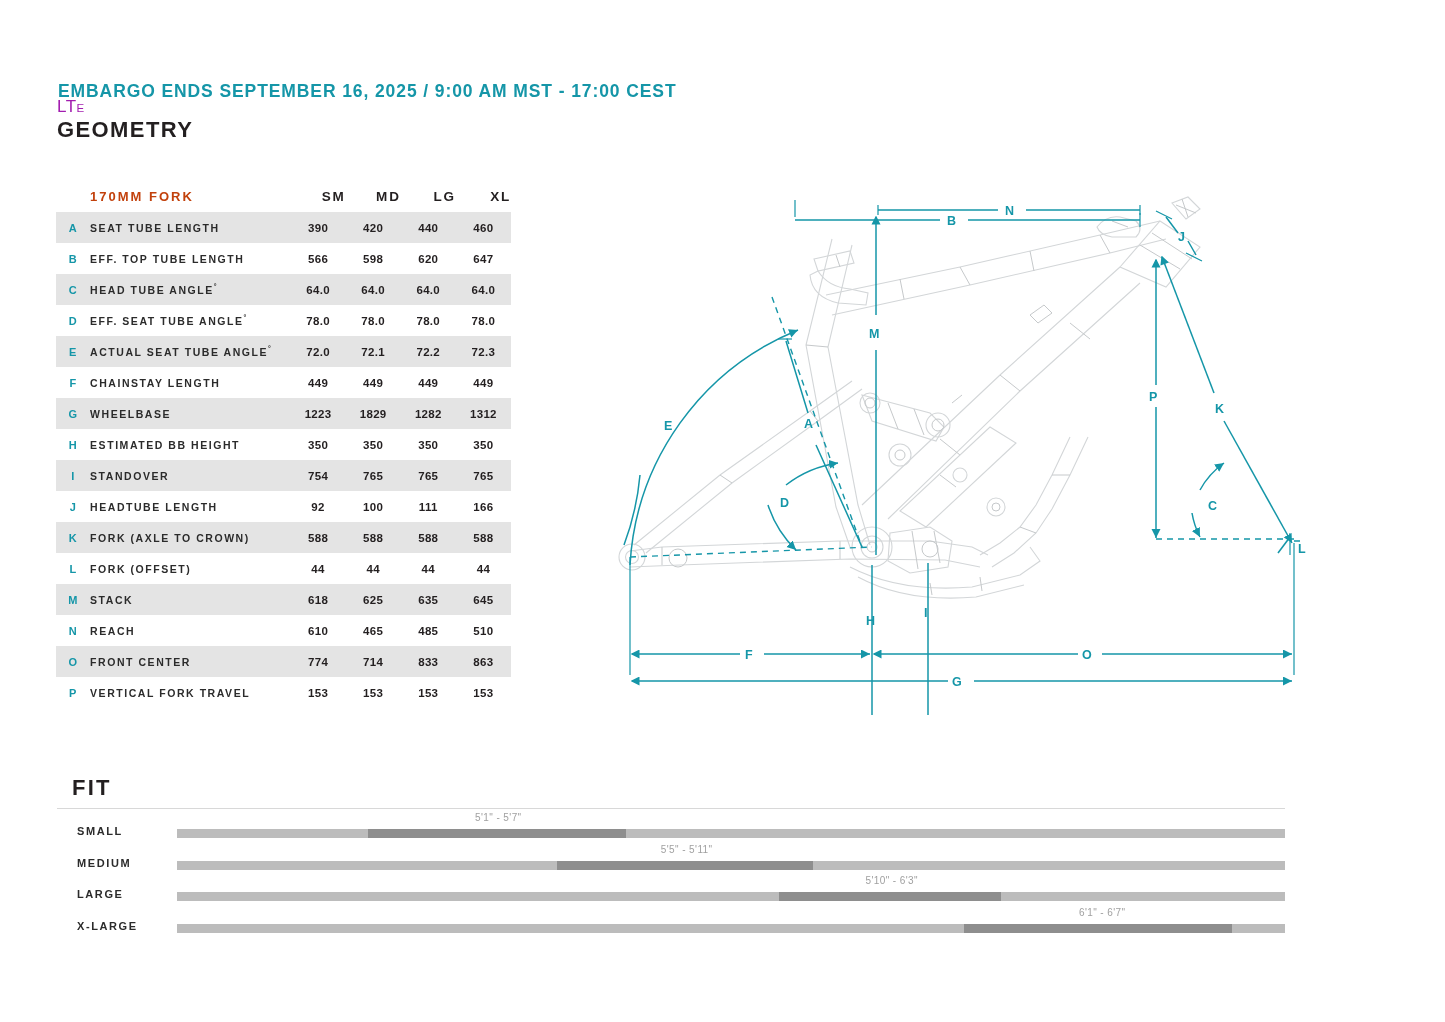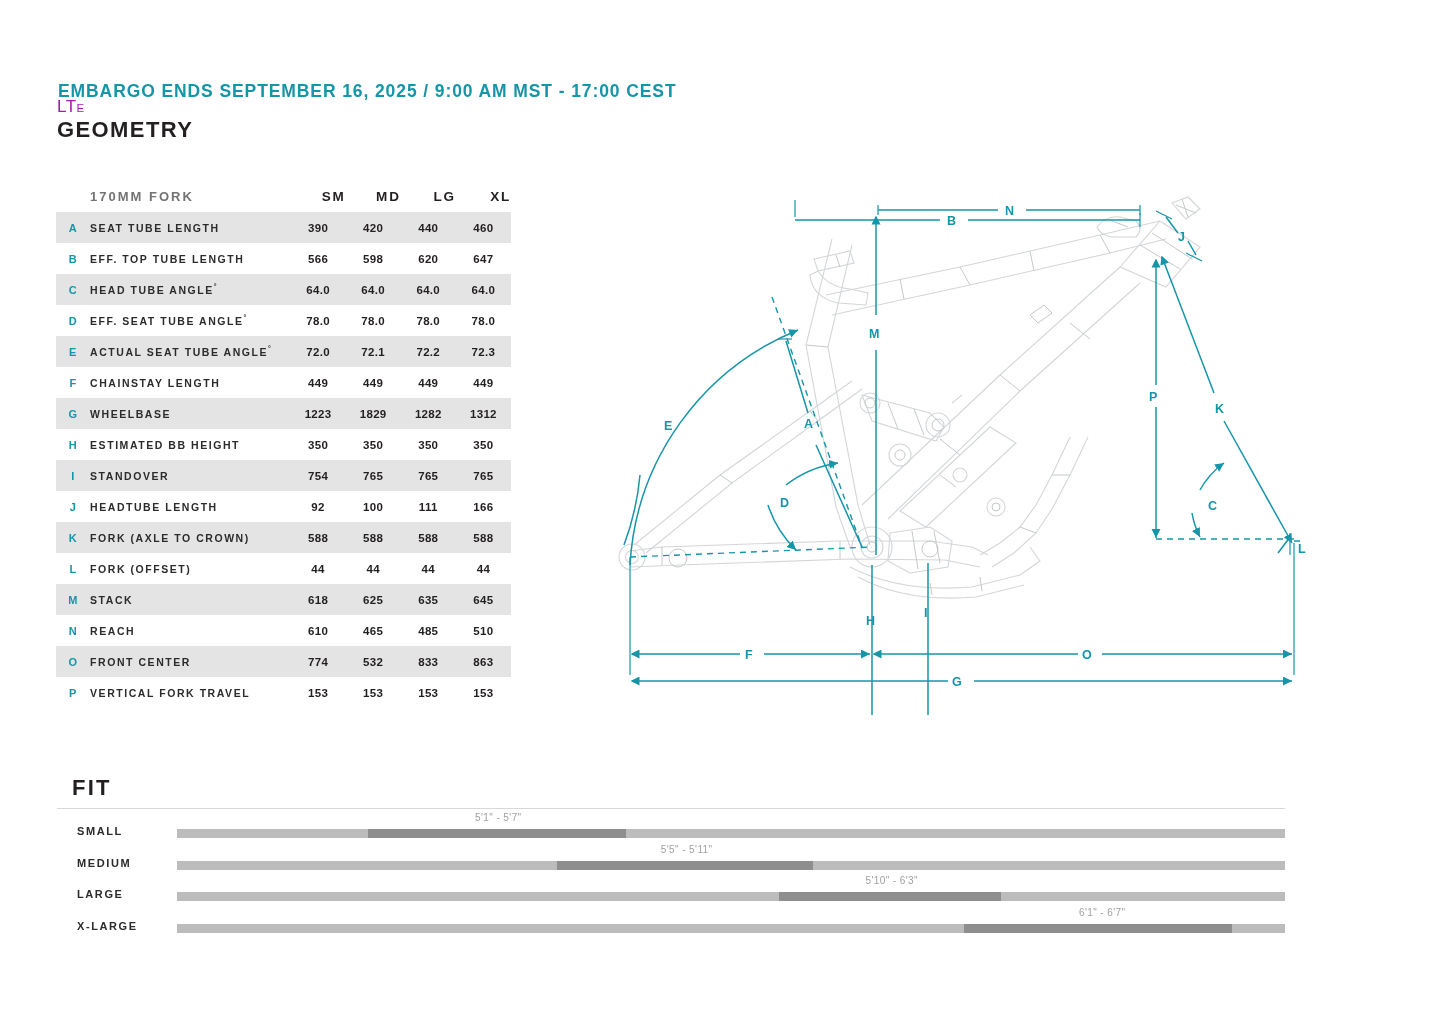--- a/index.html
+++ b/index.html
@@ -42,21 +42,21 @@
     border-collapse: collapse;
   }
   .geo-table td, .geo-table th { padding: 0; }
   .geo-table tr { height: 31px; }
   .geo-table tr.head { height: 32px; }
   .col-key   { width: 34px; }
   .col-label { width: 200px; }
   .col-val   { width: 55px; }
 
   .hdr-name {
-    font-size: 13px; font-weight: bold; color: #737373;
+    font-size: 13px; font-weight: bold; color: #c2410c;
     letter-spacing: 2.0px; text-align: left; padding-left: 2px;
   }
   .hdr-size {
     font-size: 13.5px; font-weight: bold; color: #231f20;
     letter-spacing: 1.8px; text-align: right;
   }
   .row-shaded { background: #e4e4e4; }
   .cell-key {
     font-size: 11px; font-weight: bold; color: #1596a8;
     text-align: center; letter-spacing: 0.5px;
@@ -246,21 +246,21 @@
           <td class="cell-label"><span>REACH</span></td>
           <td class="cell-val">610</td>
           <td class="cell-val">465</td>
           <td class="cell-val">485</td>
           <td class="cell-val">510</td>
         </tr>
         <tr class="row-shaded">
           <td class="cell-key">O</td>
           <td class="cell-label"><span>FRONT CENTER</span></td>
           <td class="cell-val">774</td>
-          <td class="cell-val">532</td>
+          <td class="cell-val">714</td>
           <td class="cell-val">833</td>
           <td class="cell-val">863</td>
         </tr>
         <tr>
           <td class="cell-key">P</td>
           <td class="cell-label"><span>VERTICAL FORK TRAVEL</span></td>
           <td class="cell-val">153</td>
           <td class="cell-val">153</td>
           <td class="cell-val">153</td>
           <td class="cell-val">153</td>

